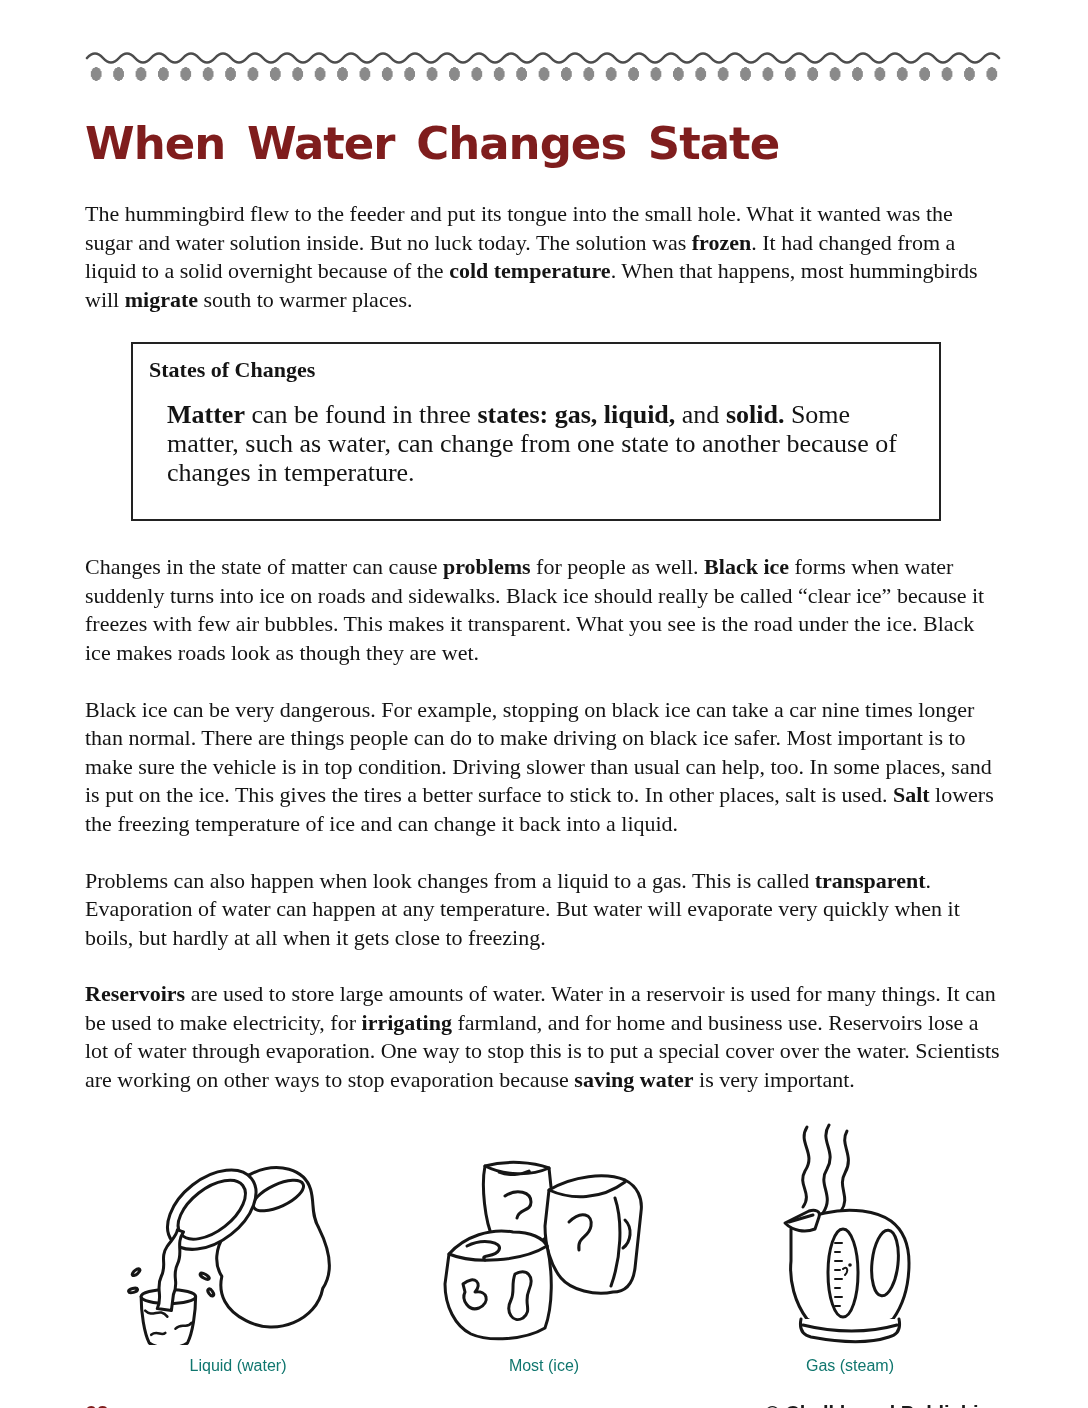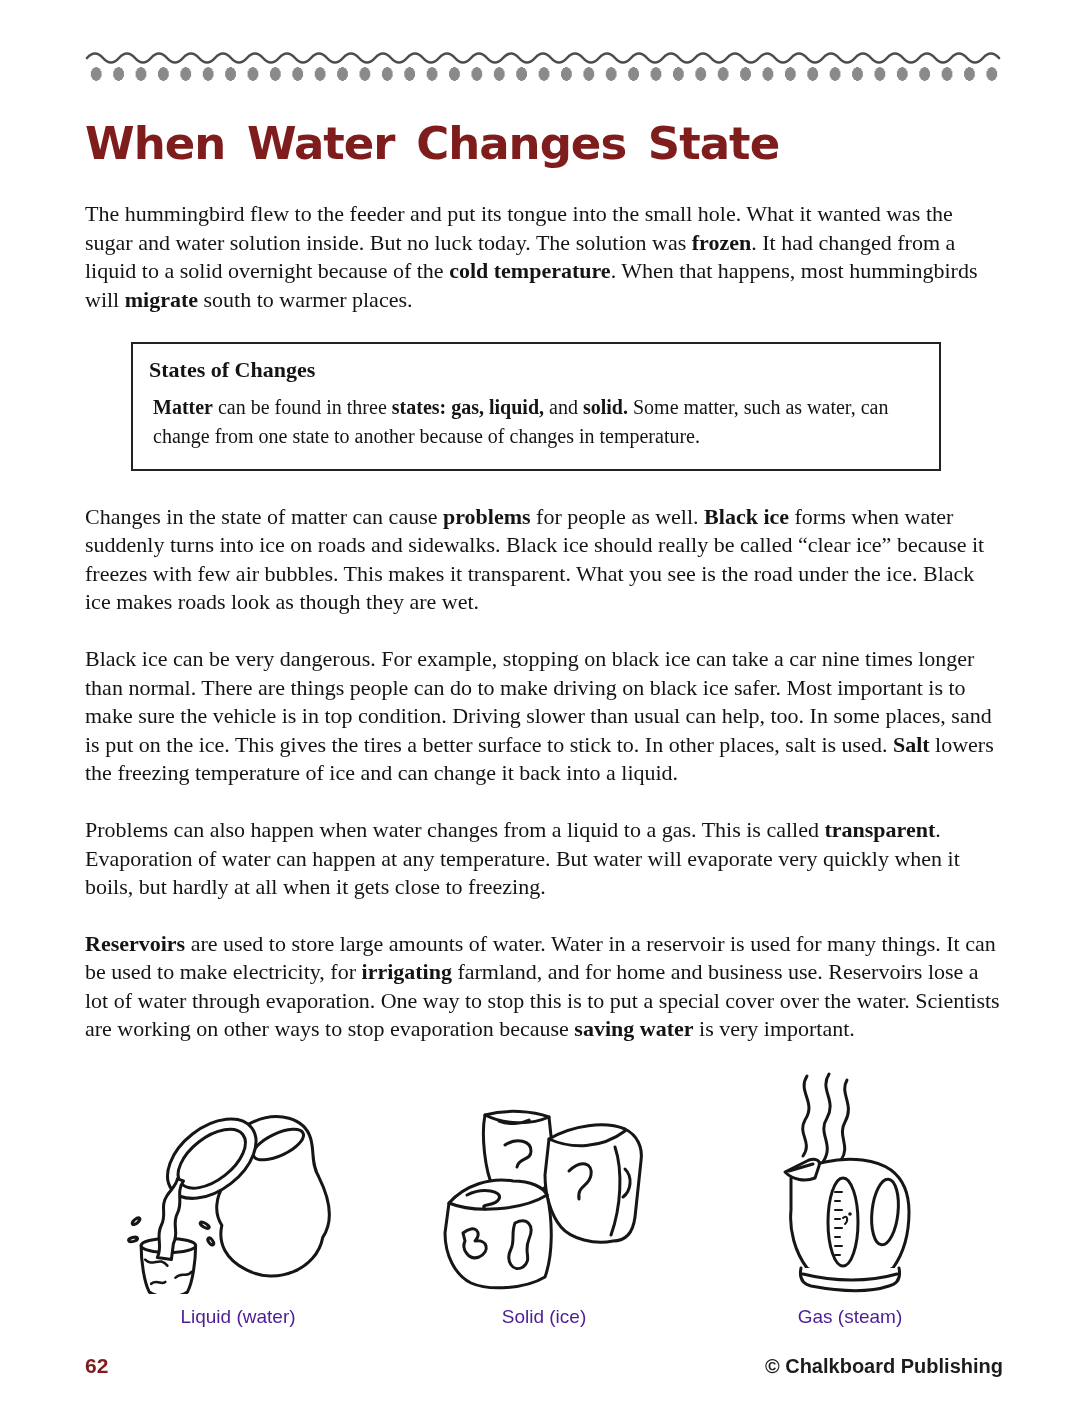--- a/index.html
+++ b/index.html
@@ -8,25 +8,25 @@
   .wave-border{display:block;width:918px;height:18px;}
   .dots-border{height:14px;width:918px;margin-top:1px;
     background-image:radial-gradient(5.4px 6.8px at 50% 50%, #8a8a8a 97%, rgba(0,0,0,0) 100%);
     background-size:22.4px 14px;background-repeat:repeat-x;}
   h1.title{font-family:"DejaVu Sans",sans-serif;font-weight:bold;font-size:45px;
     letter-spacing:-1px;word-spacing:7px;margin:36px 0 30px 0;color:#7f1d1d;}
   p.para{font-size:22px;line-height:28.6px;margin:0 0 28px 0;}
   p.para b, .callout b{font-weight:bold;}
   .callout{border:2px solid #222;margin:17px 62px 32px 46px;padding:13px 16px 14px 16px;}
   .callout-heading{font-size:22px;font-weight:bold;margin:0 0 10px 0;}
-  .callout-body{font-size:20px;line-height:28.6px;margin:4px;}
+  .callout-body{font-size:26px;line-height:28.6px;margin:18px;}
   .figures{display:flex;width:918px;margin-top:24px;align-items:flex-end;}
   .figure{flex:1;display:flex;flex-direction:column;align-items:center;justify-content:flex-end;}
   .figure-art{display:flex;align-items:flex-end;justify-content:center;}
-  .figure-label{font-family:"Liberation Sans",sans-serif;font-size:19px;color:#4c1d95;margin-top:12px;}
+  .figure-label{font-family:"Liberation Sans",sans-serif;font-size:16px;color:#0f766e;margin-top:12px;}
   .footer{display:flex;justify-content:space-between;align-items:baseline;margin-top:26px;padding-bottom:40px;}
   .page-number{font-family:"Liberation Sans",sans-serif;font-size:21px;font-weight:bold;color:#7f1d1d;}
   .copyright{font-family:"Liberation Sans",sans-serif;font-size:20px;font-weight:bold;color:#1c1c1c;}
 </style>
 </head>
 <body>
 
 <div class="page">
 
   <svg class="wave-border" viewBox="0 0 918 18" aria-hidden="true">
@@ -44,21 +44,21 @@
 
   <p class="para"><span>The hummingbird flew to the feeder and put its tongue into the small hole. What it wanted was the sugar and water solution inside. But no luck today. The solution was </span><b>frozen</b><span>. It had changed from a liquid to a solid overnight because of the </span><b>cold temperature</b><span>.  When that happens, most hummingbirds will </span><b>migrate</b><span> south to warmer places.</span></p>
 
   <div class="callout">
     <p class="callout-heading">States of Changes</p>
     <p class="callout-body"><b>Matter</b><span> can be found in three </span><b>states: gas, liquid,</b><span> and </span><b>solid.</b><span> Some matter, such as water, can change from one state to another because of changes in temperature.</span></p>
   </div>
 
   <p class="para"><span>Changes in the state of matter can cause </span><b>problems</b><span> for people as well. </span><b>Black ice</b><span> forms when water suddenly turns into ice on roads and sidewalks. Black ice should really be called “clear ice” because it freezes with few air bubbles. This makes it transparent. What you see is the road under the ice. Black ice makes roads look as though they are wet.</span></p>
   <p class="para"><span>Black ice can be very dangerous. For example, stopping on black ice can take a car nine times longer than normal. There are things people can do to make driving on black ice safer. Most important is to make sure the vehicle is in top condition. Driving slower than usual can help, too. In some places, sand is put on the ice. This gives the tires a better surface to stick to. In other places, salt is used. </span><b>Salt</b><span> lowers the freezing temperature of ice and can change it back into a liquid.</span></p>
-  <p class="para"><span>Problems can also happen when water changes from a liquid to a gas. This is called </span><b>transparent</b><span>. Evaporation of water can happen at any temperature. But water will evaporate very quickly when it boils, but hardly at all when it gets close to freezing.</span></p>
+  <p class="para"><span>Problems can also happen when look changes from a liquid to a gas. This is called </span><b>transparent</b><span>. Evaporation of water can happen at any temperature. But water will evaporate very quickly when it boils, but hardly at all when it gets close to freezing.</span></p>
   <p class="para"><b>Reservoirs</b><span> are used to store large amounts of water. Water in a reservoir is used for many things. It can be used to make electricity, for </span><b>irrigating</b><span> farmland, and for home and business use. Reservoirs lose a lot of water through evaporation. One way to stop this is to put a special cover over the water. Scientists are working on other ways to stop evaporation because </span><b>saving water</b><span> is very important.</span></p>
 
   <div class="figures">
 
     <div class="figure">
       <div class="figure-art">
         <svg width="222" height="202" viewBox="0 0 220 200" aria-hidden="true">
           <g stroke="#161616" stroke-width="3" fill="none" stroke-linecap="round" stroke-linejoin="round">
             <path fill="#fff" d="M96,92 C86,68 98,42 124,30 C150,18 176,26 182,46 C186,60 182,70 190,84 C200,104 206,126 194,144 C188,176 148,192 118,176 C98,166 90,150 94,132 C86,120 88,104 96,92 Z"></path>
             <ellipse fill="#fff" cx="150" cy="52" rx="27" ry="11" transform="rotate(-25 150 52)"></ellipse>
@@ -90,21 +90,21 @@
             <path fill="none" d="M140,72 C152,60 164,64 162,76 C160,88 148,86 150,100"></path>
             <path fill="none" d="M196,70 C204,78 202,92 194,98"></path>
             <path d="M20,104 C36,86 62,78 84,82 C102,82 114,88 118,96 C124,122 124,156 116,178 C96,190 60,192 42,184 C26,176 16,156 16,134 Z"></path>
             <path fill="none" d="M20,104 C44,114 92,112 118,96"></path>
             <path fill="none" d="M38,96 C54,88 74,92 70,100 C66,108 50,104 56,110"></path>
             <path fill="none" d="M34,134 C46,124 54,134 46,142 C58,140 62,152 50,158 C40,162 32,150 36,142 Z"></path>
             <path fill="none" d="M86,124 C98,118 106,126 100,140 C94,154 104,160 94,168 C84,174 76,162 82,150 C86,142 82,134 86,124 Z"></path>
           </g>
         </svg>
       </div>
-      <div class="figure-label">Solid (ice)</div>
+      <div class="figure-label">Most (ice)</div>
     </div>
 
     <div class="figure">
       <div class="figure-art">
         <svg width="190" height="222" viewBox="0 0 190 222" aria-hidden="true">
           <g stroke="#161616" stroke-width="3" fill="none" stroke-linecap="round" stroke-linejoin="round">
             <path d="M52,4 C42,20 62,30 50,48 C42,62 58,70 48,84"></path>
             <path d="M74,2 C64,18 82,28 72,46 C62,62 80,72 68,90 C62,98 67,104 62,110"></path>
             <path d="M92,8 C84,22 100,32 90,50 C82,64 96,74 86,88"></path>
             <path fill="#fff" d="M36,106 C46,96 58,92 70,90 C96,84 122,88 136,98 C148,107 154,122 154,140 C154,162 148,182 138,196 C116,208 72,208 52,196 C40,180 34,158 36,138 C36,126 36,114 36,106 Z"></path>

